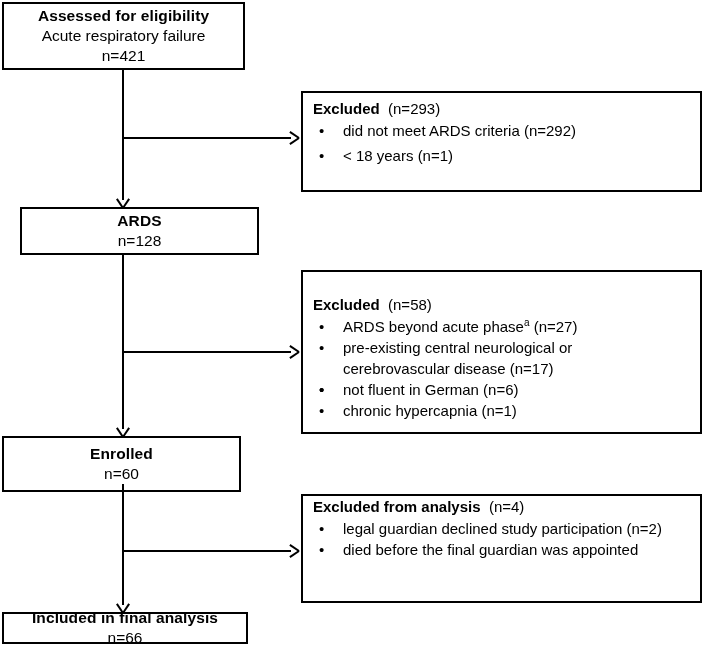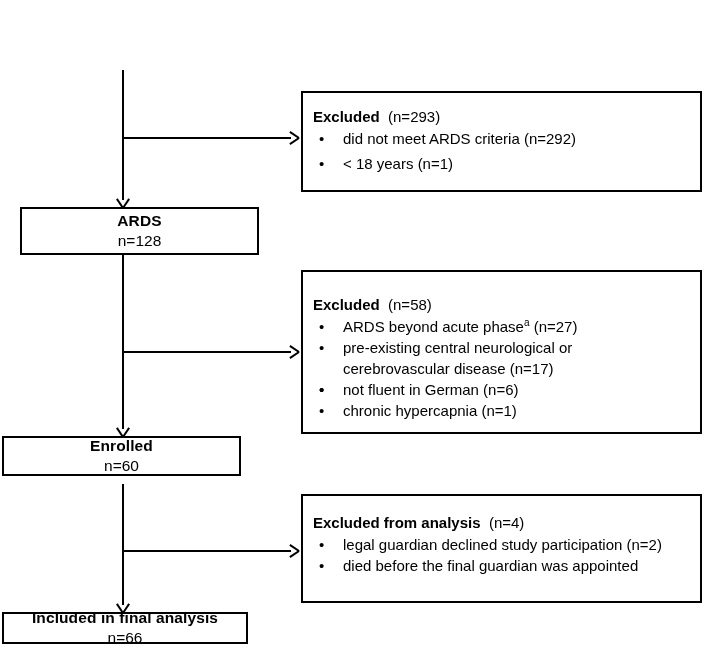--- a/index.html
+++ b/index.html
@@ -127,28 +127,33 @@
     left: 0;
   }
   .arrow-right::before { top: 6px; transform-origin: right center; transform: rotate(34deg); }
   .arrow-right::after  { top: 6px; transform-origin: right center; transform: rotate(-34deg); }
 </style>
 </head>
 <body>
 
 <div id="canvas">
 
+  <div class="box centered" style="left:2px; top:2px; width:243px; height:68px;">
+    <div class="line-bold">Assessed  for eligibility</div>
+    <div class="line-normal">Acute respiratory failure</div>
+    <div class="line-normal">n=421</div>
+  </div>
 
   <div class="vline" style="left:122px; top:70px; width:2px; height:130px;"></div>
   <div class="arrow-down" style="left:116px; top:197px;"></div>
 
   <div class="hline" style="left:122px; top:137px; width:169px; height:2px;"></div>
   <div class="arrow-right" style="left:288px; top:131px;"></div>
 
-  <div class="box listing" style="left:301px; top:91px; width:401px; height:101px; padding-top:13px;">
+  <div class="box listing" style="left:301px; top:91px; width:401px; height:101px; padding-top:5px;">
     <div class="excl-head">
       <span class="h-bold">Excluded</span><span>&nbsp;&nbsp;</span><span class="h-count">(n=293)</span>
     </div>
     <ul class="excl-list">
       <li>
         <span class="bullet">•</span>
         <span>did not meet ARDS criteria (n=292)</span>
       </li>
       <li style="margin-top:4px;">
         <span class="bullet">•</span>
@@ -191,32 +196,32 @@
         <span class="bullet">•</span>
         <span>not fluent in German (n=6)</span>
       </li>
       <li>
         <span class="bullet">•</span>
         <span>chronic hypercapnia (n=1)</span>
       </li>
     </ul>
   </div>
 
-  <div class="box centered" style="left:2px; top:436px; width:239px; height:40px;">
+  <div class="box centered" style="left:2px; top:436px; width:239px; height:56px;">
     <div class="line-bold">Enrolled</div>
     <div class="line-normal">n=60</div>
   </div>
 
   <div class="vline" style="left:122px; top:484px; width:2px; height:121px;"></div>
   <div class="arrow-down" style="left:116px; top:602px;"></div>
 
   <div class="hline" style="left:122px; top:550px; width:169px; height:2px;"></div>
   <div class="arrow-right" style="left:288px; top:544px;"></div>
 
-  <div class="box listing" style="left:301px; top:494px; width:401px; height:109px; padding-top:16px;">
+  <div class="box listing" style="left:301px; top:494px; width:401px; height:109px; padding-top:0;">
     <div class="excl-head">
       <span class="h-bold">Excluded from analysis</span><span>&nbsp;&nbsp;</span><span class="h-count">(n=4)</span>
     </div>
     <ul class="excl-list">
       <li>
         <span class="bullet">•</span>
         <span>legal guardian declined study participation (n=2)</span>
       </li>
       <li>
         <span class="bullet">•</span>

